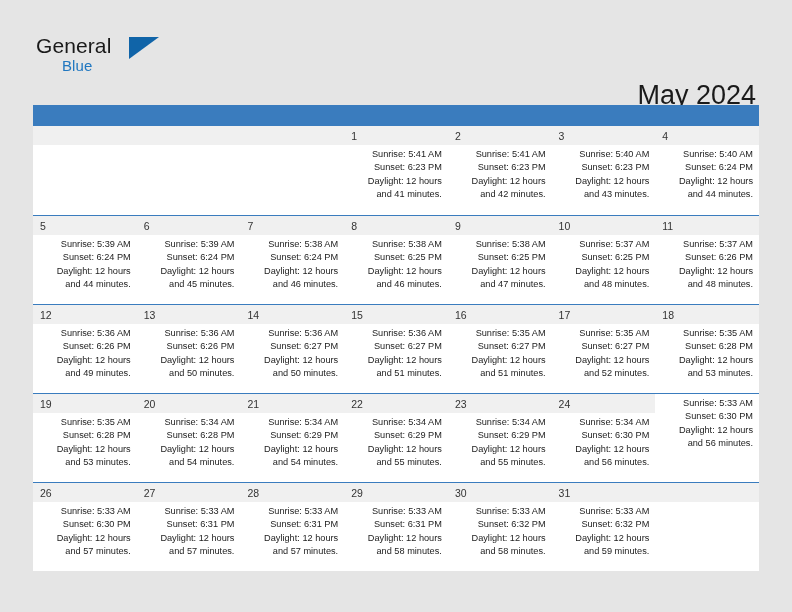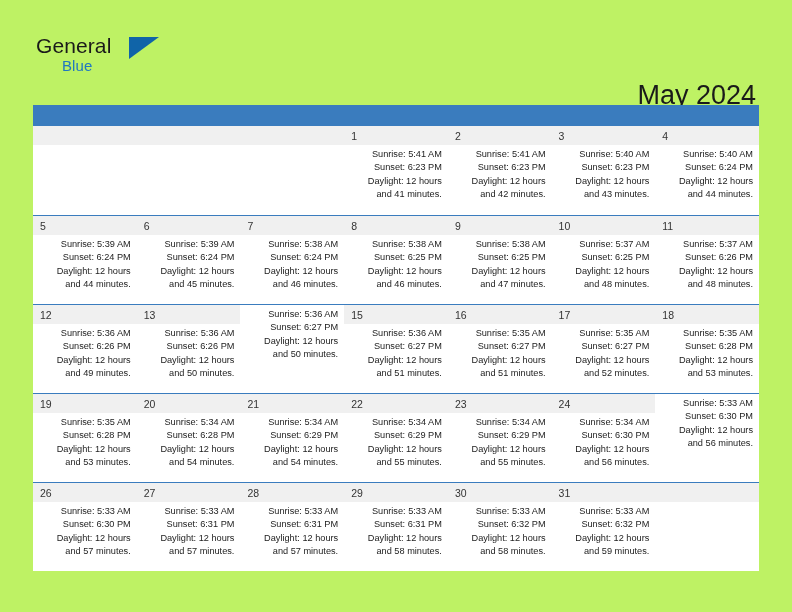--- a/index.html
+++ b/index.html
@@ -7,21 +7,21 @@
     width: 792px;
     height: 612px;
     background: #ffffff;
     font-family: "Liberation Sans", sans-serif;
     overflow: hidden;
   }
   .page {
     position: relative;
     width: 792px;
     height: 612px;
-    background: #bef264;
+    background: #e5e5e5;
   }
 
   
   .header {
     position: absolute;
     left: 0; top: 0;
     width: 792px;
     height: 104px;
   }
   .brand {
@@ -285,20 +285,21 @@
           <div class="day-cell">
             <div class="day-num-band"><span class="day-num">13</span></div>
             <div class="day-info">
               <div>Sunrise: 5:36 AM</div>
               <div>Sunset: 6:26 PM</div>
               <div>Daylight: 12 hours</div>
               <div>and 50 minutes.</div>
             </div>
           </div>
           <div class="day-cell">
+            <div class="day-num-band"><span class="day-num">14</span></div>
             <div class="day-info">
               <div>Sunrise: 5:36 AM</div>
               <div>Sunset: 6:27 PM</div>
               <div>Daylight: 12 hours</div>
               <div>and 50 minutes.</div>
             </div>
           </div>
           <div class="day-cell">
             <div class="day-num-band"><span class="day-num">15</span></div>
             <div class="day-info">

